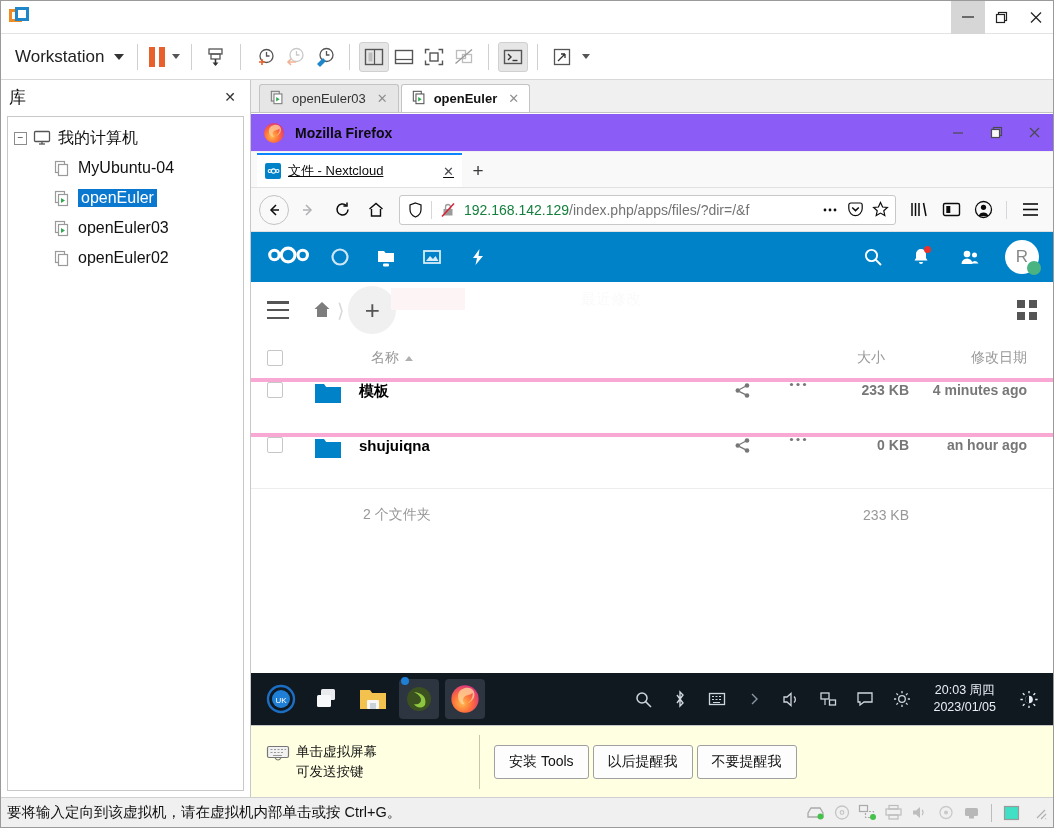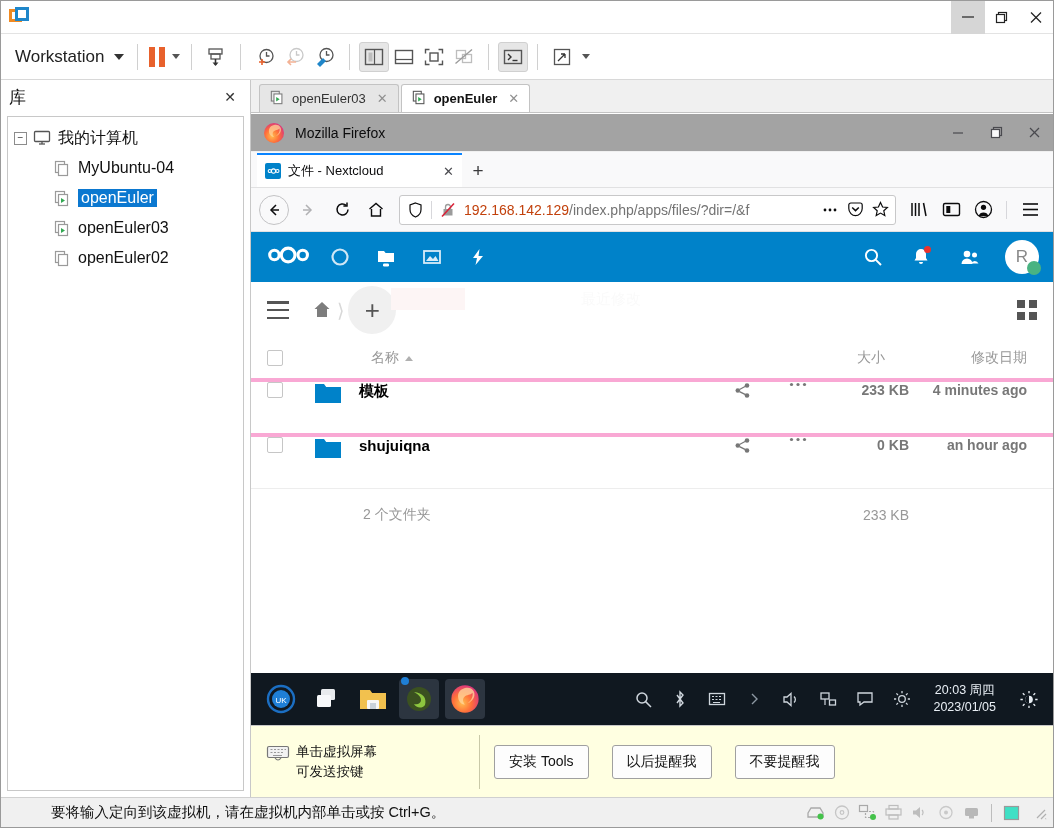--- a/index.html
+++ b/index.html
@@ -86,48 +86,48 @@
   .vm-tab { height:28px; display:flex; align-items:center; gap:7px; padding:0 10px;
      border:1px solid #c3c3c3; border-bottom:none; background:#e6e6e6; font-size:13px; color:#333;
      border-radius:3px 3px 0 0; margin-right:2px; }
   .vm-tab.active { background:#ffffff; font-weight:bold; color:#111; }
   .vm-tab .tab-close { color:#909090; font-size:13px; margin-left:4px; }
 
   .vm-screen { flex:1 1 auto; position:relative; background:#ffffff; overflow:hidden;
      border-top:1px solid #ffffff; }
 
   
-  .ff-titlebar { height:38px; background:#a3a3a3; display:flex; align-items:center;
-     padding-left:12px; border-bottom:1px solid #f0f0f0;}
+  .ff-titlebar { height:38px; background:#8b5cf6; display:flex; align-items:center;
+     padding-left:12px; border-bottom:1px solid #f0f0f0;font-weight:bold;}
   .ff-logo { width:22px; height:22px; flex:0 0 22px; margin-right:10px; }
   .ff-title { font-size:14px; color:#0c0c0d; }
   .ff-wc { margin-left:auto; display:flex; }
   .ff-wc div { width:38px; height:38px; display:flex; align-items:center; justify-content:center;
      color:#4a4a4f; }
   .ff-tabstrip { height:36px; background:#f9f9fa; display:flex; align-items:flex-end;
      padding-left:6px; border-bottom:1px solid #e1e1e2; }
   .ff-tab { height:33px; min-width:205px; background:#ffffff; border-top:2px solid #0a84ff;
-     display:flex; align-items:center; padding:16px 8px; gap:7px; font-size:13px; color:#0c0c0d; }
+     display:flex; align-items:center; padding:16px 8px; gap:7px; font-size:13px; color:#0c0c0d;text-decoration:underline; }
   .ff-favicon { width:16px; height:16px; flex:0 0 16px; background:#0082c9; border-radius:2px;
      display:flex; align-items:center; justify-content:center; }
   .ff-tab-title { flex:1; white-space:nowrap; overflow:hidden; }
   .ff-tab-close { color:#4a4a4f; font-size:13px; }
   .ff-newtab { width:32px; height:33px; display:flex; align-items:center; justify-content:center;
      font-size:19px; color:#3a3a3c; }
   .ff-navbar { height:44px; background:#f9f9fa; display:flex; align-items:center; gap:4px;
      padding:0 8px; border-bottom:1px solid #e1e1e2; }
   .ff-nav-btn { width:30px; height:30px; display:flex; align-items:center; justify-content:center;
      color:#0c0c0d; border-radius:50%; }
   .ff-nav-btn.back { border:1px solid #c3c3c5; }
   .ff-nav-btn.fwd { color:#b1b1b3; }
   .ff-urlbar { flex:1; height:30px; background:#ffffff; border:1px solid #c8c8c9; border-radius:3px;
      display:flex; align-items:center; padding:0 6px; gap:7px; margin:0 4px; min-width:0; }
   .ff-url-text { flex:1; font-size:14px; color:#0c0c0d; white-space:nowrap; overflow:hidden;
      text-overflow:clip; }
-  .ff-url-text .host { color:#c2410c;margin-top:42px; }
+  .ff-url-text .host { color:#15803d;margin-top:42px; }
   .ff-url-text .path { color:#737373; }
   .ff-urlbar .ico { width:18px; height:18px; flex:0 0 18px; display:flex; align-items:center;
      justify-content:center; color:#0c0c0d; }
   .ff-divider { width:1px; height:18px; background:#d7d7db; }
   .ff-right { display:flex; align-items:center; gap:2px; }
   .ff-right .ico { width:30px; height:30px; display:flex; align-items:center; justify-content:center;
      color:#0c0c0d; }
 
   
   .nc-header { height:50px; background:#0082c9; display:flex; align-items:center; padding:0 14px; }
@@ -199,29 +199,29 @@
      margin:0 6px 0 4px; }
 
   
   .vm-notify { flex:0 0 72px; background:#ffffe1; border-top:1px solid #c8c8c8;
      display:flex; align-items:center; padding:0 14px; gap:14px; }
   .vn-left { display:flex; align-items:flex-start; gap:5px; width:200px; flex:0 0 200px; }
   .vn-kbd { width:26px; height:22px; flex:0 0 26px; }
   .vn-hint { font-size:13.5px; color:#111; line-height:1.45; }
   .vn-sep { width:1px; height:54px; background:#c9c9a8; }
   .vn-text { font-size:13px; color:#111; line-height:1.5; flex:1; }
-  .vn-buttons { display:flex; gap:23px; align-items:center; }
+  .vn-buttons { display:flex; gap:4px; align-items:center; }
   .vn-btn { height:34px; min-width:90px; padding:0 14px; background:#fdfdfd; border:1px solid #a0a0a0;
      border-radius:3px; font-size:14px; color:#111; display:flex; align-items:center;
      justify-content:center; font-family:inherit; }
 
   
   .statusbar { height:30px; flex:0 0 30px; background:#f0f0f0; display:flex; align-items:center;
      padding:0 6px; border-top:1px solid #d0d0d0; }
-  .status-text { font-size:14.5px; color:#111;margin-left:44px; }
+  .status-text { font-size:14.5px; color:#111; }
   .status-icons { margin-left:auto; display:flex; align-items:center; gap:7px; }
   .status-icons .sico { width:19px; height:18px; display:flex; align-items:center;
      justify-content:center; }
   .status-sep { width:1px; height:18px; background:#bdbdbd; margin:0 3px; }
   .grip { width:14px; height:14px; margin-left:5px; }
 </style>
 </head>
 <body>
 
 <div class="vmw-window">

